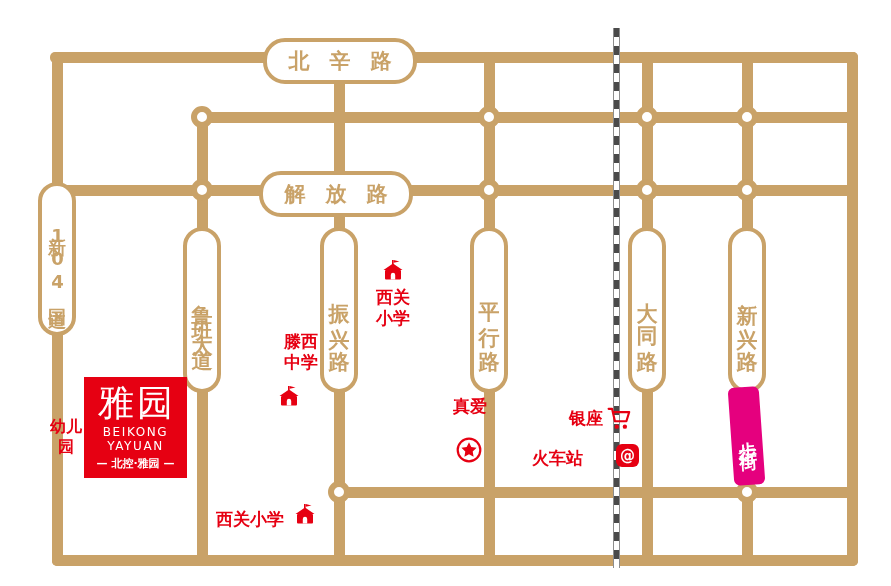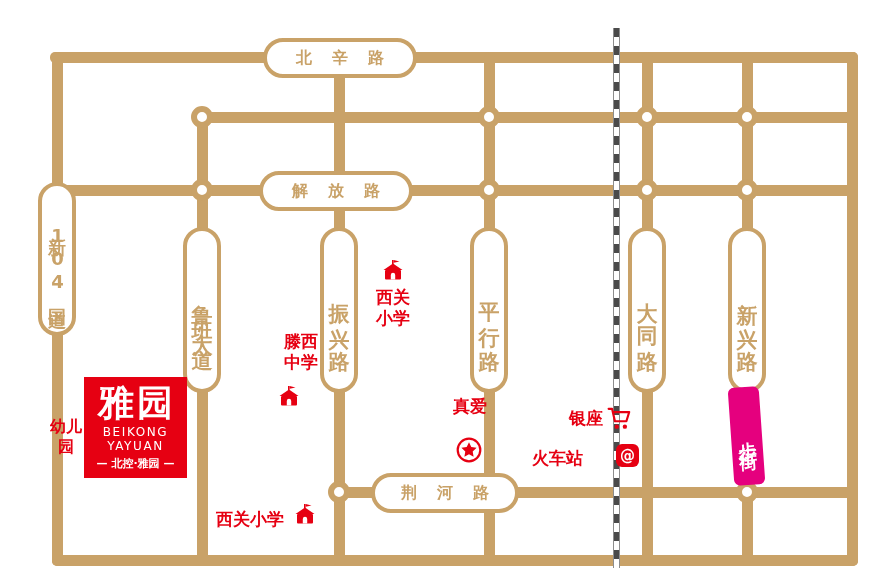--- a/index.html
+++ b/index.html
@@ -21,21 +21,21 @@
   .dot{
     position:absolute;width:22px;height:22px;box-sizing:border-box;
     border:6px solid #C9A268;background:#fff;border-radius:50%;z-index:3;
   }
   
   .pill{
     position:absolute;box-sizing:border-box;background:#fff;border:4px solid #C9A268;
     border-radius:22px;color:#C9A268;font-weight:bold;z-index:4;
     display:flex;align-items:center;justify-content:center;
   }
-  .pill-h{height:40px;font-size:16px;letter-spacing:20px;text-indent:20px;}
+  .pill-h{height:46px;font-size:21px;letter-spacing:20px;text-indent:20px;}
   .pill-v{
     width:38px;font-size:21px;
     writing-mode:vertical-rl;text-orientation:upright;
   }
   .pv3{letter-spacing:24px;text-indent:24px;}
   .pv4{letter-spacing:15px;text-indent:15px;}
   .pv6{font-size:18px;letter-spacing:2px;text-indent:2px;}
   
   .banner{
     position:absolute;left:731px;top:387px;width:31px;height:98px;background:#E5007E;
@@ -54,21 +54,21 @@
     position:absolute;z-index:5;width:23px;height:23px;background:#E60012;color:#fff;
     border-radius:6px;display:flex;align-items:center;justify-content:center;
     font-size:15px;font-weight:bold;
   }
   
   .logo{
     position:absolute;left:84px;top:377px;width:103px;height:101px;background:#E60012;
     color:#fff;z-index:6;display:flex;flex-direction:column;align-items:center;
     justify-content:center;text-align:center;
   }
-  .logo-name{font-size:36px;font-weight:bold;line-height:1.05;letter-spacing:3px;text-indent:3px;}
+  .logo-name{font-size:36px;font-weight:normal;line-height:1.05;letter-spacing:3px;text-indent:3px;}
   .logo-latin{font-size:12px;letter-spacing:1.6px;margin-top:3px;}
   .logo-sub{font-size:11px;font-weight:bold;margin-top:3px;}
 </style>
 </head>
 <body>
 
 <div class="map">
 
   <div class="hroad" style="left:50px;top:52px;width:808px"></div>
   <div class="hroad" style="left:198px;top:112px;width:660px"></div>
@@ -92,21 +92,20 @@
   <div class="dot" style="left:736px;top:106px"></div>
   <div class="dot" style="left:191px;top:179px"></div>
   <div class="dot" style="left:478px;top:179px"></div>
   <div class="dot" style="left:636px;top:179px"></div>
   <div class="dot" style="left:736px;top:179px"></div>
   <div class="dot" style="left:328px;top:481px"></div>
   <div class="dot" style="left:736px;top:481px"></div>
 
   <div class="pill pill-h" style="left:263px;top:38px;width:154px">北辛路</div>
   <div class="pill pill-h" style="left:259px;top:171px;width:154px">解放路</div>
-  <div class="pill pill-h" style="left:371px;top:473px;width:148px">荆河路</div>
 
   <div class="pill pill-v pv6" style="left:38px;top:182px;height:154px">新104国道</div>
   <div class="pill pill-v pv4" style="left:183px;top:227px;height:166px">鲁班大道</div>
   <div class="pill pill-v pv3" style="left:320px;top:227px;height:166px">振兴路</div>
   <div class="pill pill-v pv3" style="left:470px;top:227px;height:166px">平行路</div>
   <div class="pill pill-v pv3" style="left:628px;top:227px;height:166px">大同路</div>
   <div class="pill pill-v pv3" style="left:728px;top:227px;height:166px">新兴路</div>
 
   <div class="banner">步行街</div>
 

